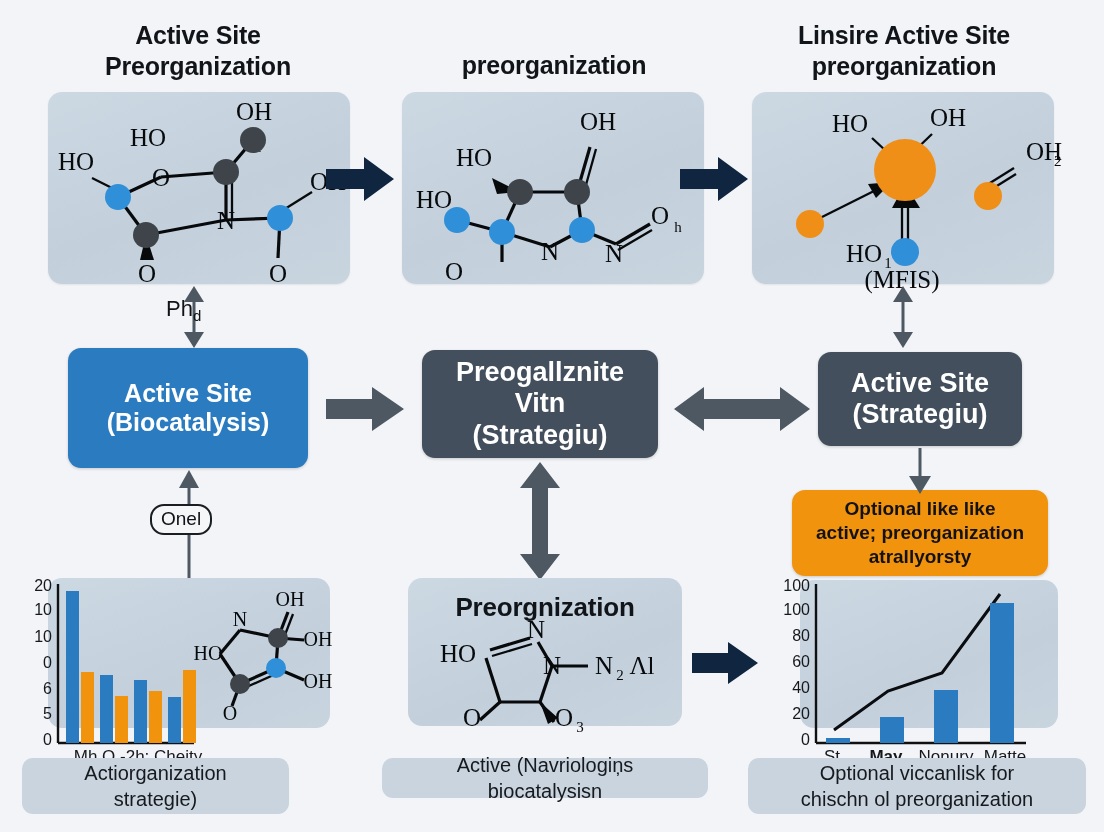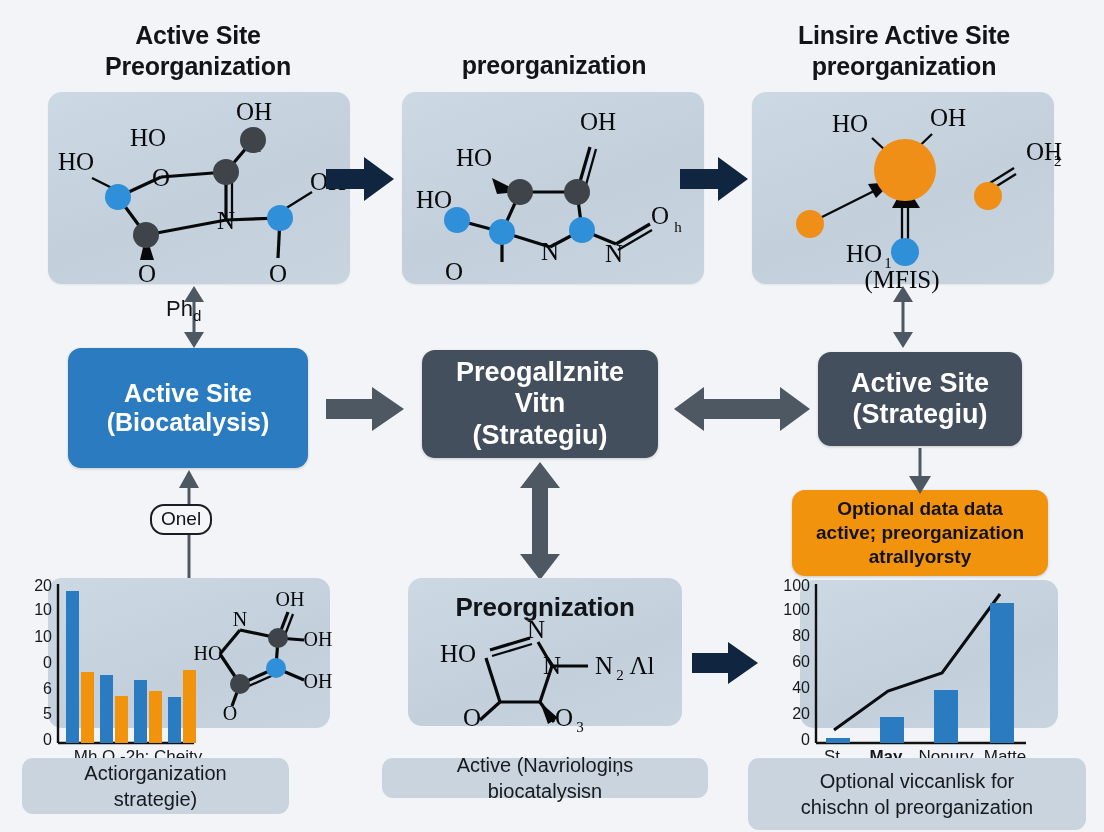--- a/index.html
+++ b/index.html
@@ -297,21 +297,21 @@
 
   <div class="flowbox dark" style="left:818px; top:352px; width:204px; height:94px;">
     <div>
       <div>Active Site</div>
       <div>(Strategiu)</div>
     </div>
   </div>
 
   <div class="flowbox orange" style="left:792px; top:490px; width:256px; height:86px;">
     <div>
-      <div>Optional data data</div>
+      <div>Optional like like</div>
       <div>active; preorganization</div>
       <div>atrallyorsty</div>
     </div>
   </div>
 
   <div class="node" style="left:324px; top:385px; width:82px; height:48px;">
     <svg width="82" height="48" viewBox="0 0 82 48">
       <path d="M2 14 L48 14 L48 2 L80 24 L48 46 L48 34 L2 34 Z" fill="#4d5862"></path>
     </svg>
   </div>
@@ -467,20 +467,20 @@
       <div>Actiorganization</div>
       <div>strategie)</div>
     </div>
   </div>
   <div class="caption-box" style="left:382px; top:758px; width:326px; height:40px;">
     <div>
       <div>Active (Νavriologiņs</div>
       <div>biocatalysisn</div>
     </div>
   </div>
-  <div class="caption-box" style="left:748px; top:758px; width:338px; height:72px;">
+  <div class="caption-box" style="left:748px; top:758px; width:338px; height:56px;">
     <div>
       <div>Optional viccanlisk for</div>
       <div>chischn ol preorganization</div>
     </div>
   </div>
 
 </div>
 
 </body></html>

